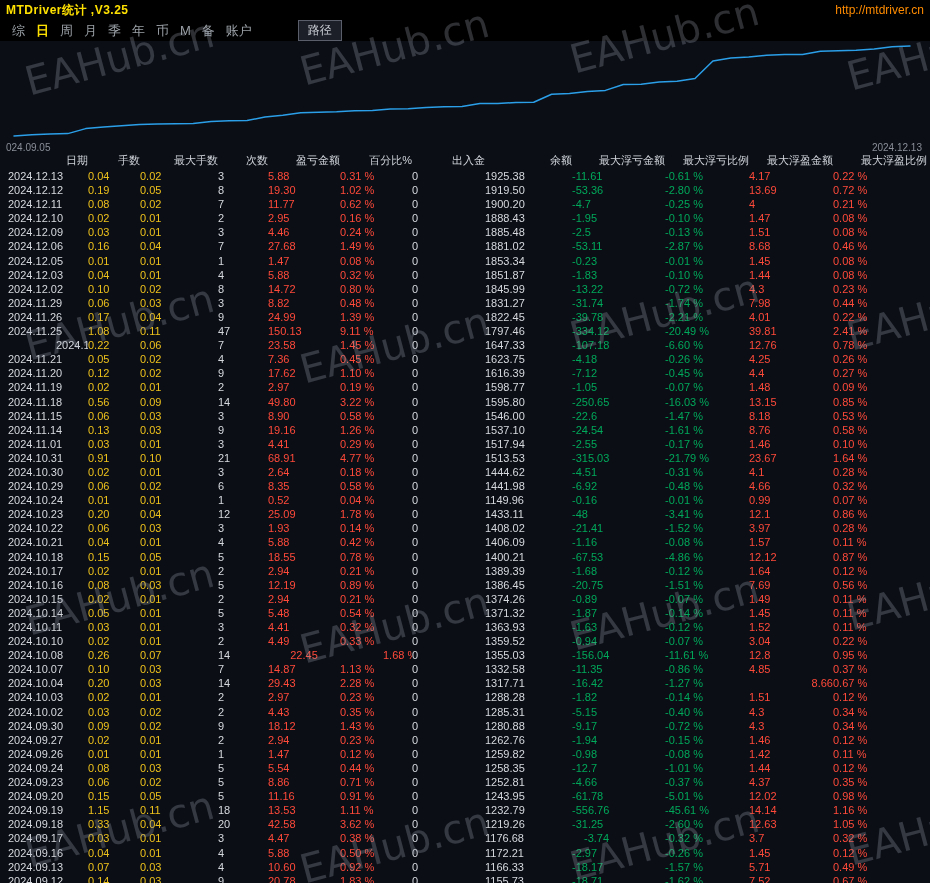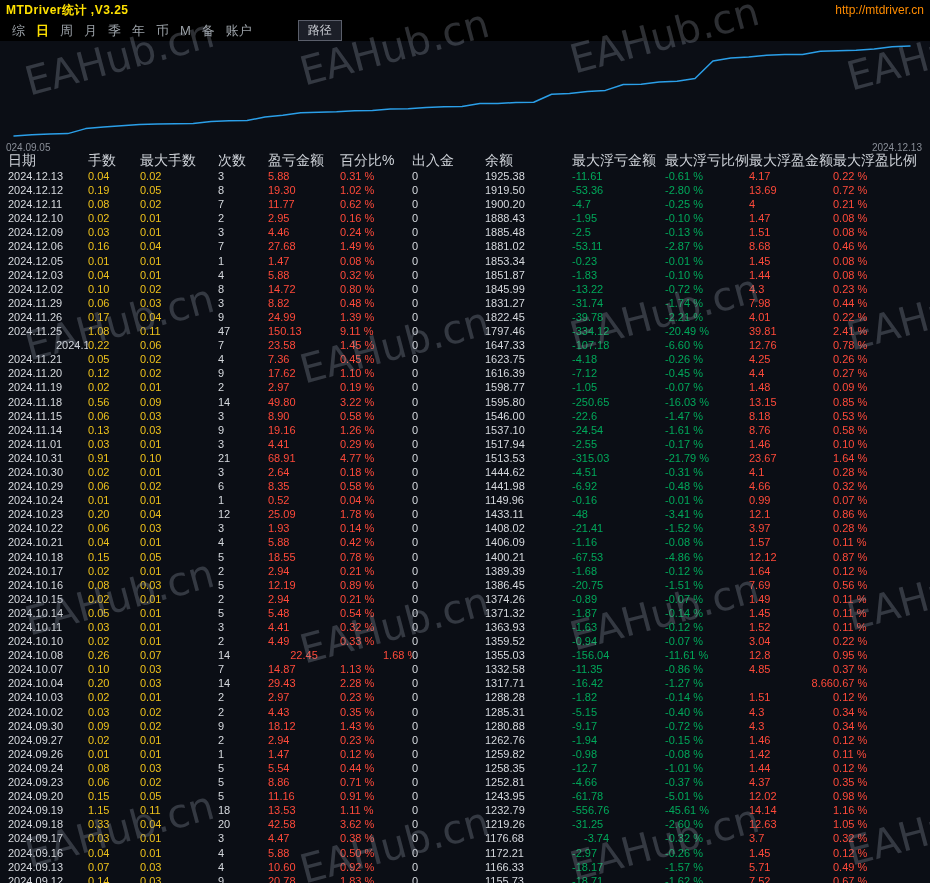--- a/index.html
+++ b/index.html
@@ -30,21 +30,21 @@
   .chart-wrap svg{display:block;}
   .chart-label{position:absolute;bottom:0;font-size:10px;color:#8a8f98;}
   .chart-label.start{left:6px;}
   .chart-label.end{right:8px;}
   .table-area{position:absolute;top:152px;left:0;width:930px;}
   .thead,.trow{
     display:grid;
     grid-template-columns:80px 52px 78px 50px 72px 72px 73px 87px 93px 84px 84px 94px;
     padding-left:8px;
   }
-  .thead{height:17px;line-height:17px;font-size:14px;color:#cfd3d9;}
+  .thead{height:17px;line-height:17px;font-size:11px;color:#cfd3d9;text-align:right;}
   .trow{height:14.1px;line-height:14.1px;font-size:11px;}
   .cell{white-space:nowrap;overflow:hidden;}
   .watermark{
     position:absolute;z-index:10;pointer-events:none;white-space:nowrap;
     font-size:40px;color:rgba(160,170,182,0.28);
     transform:rotate(-15deg);transform-origin:left top;
     font-family:"DejaVu Sans",sans-serif;
   }
 </style>
 </head>

